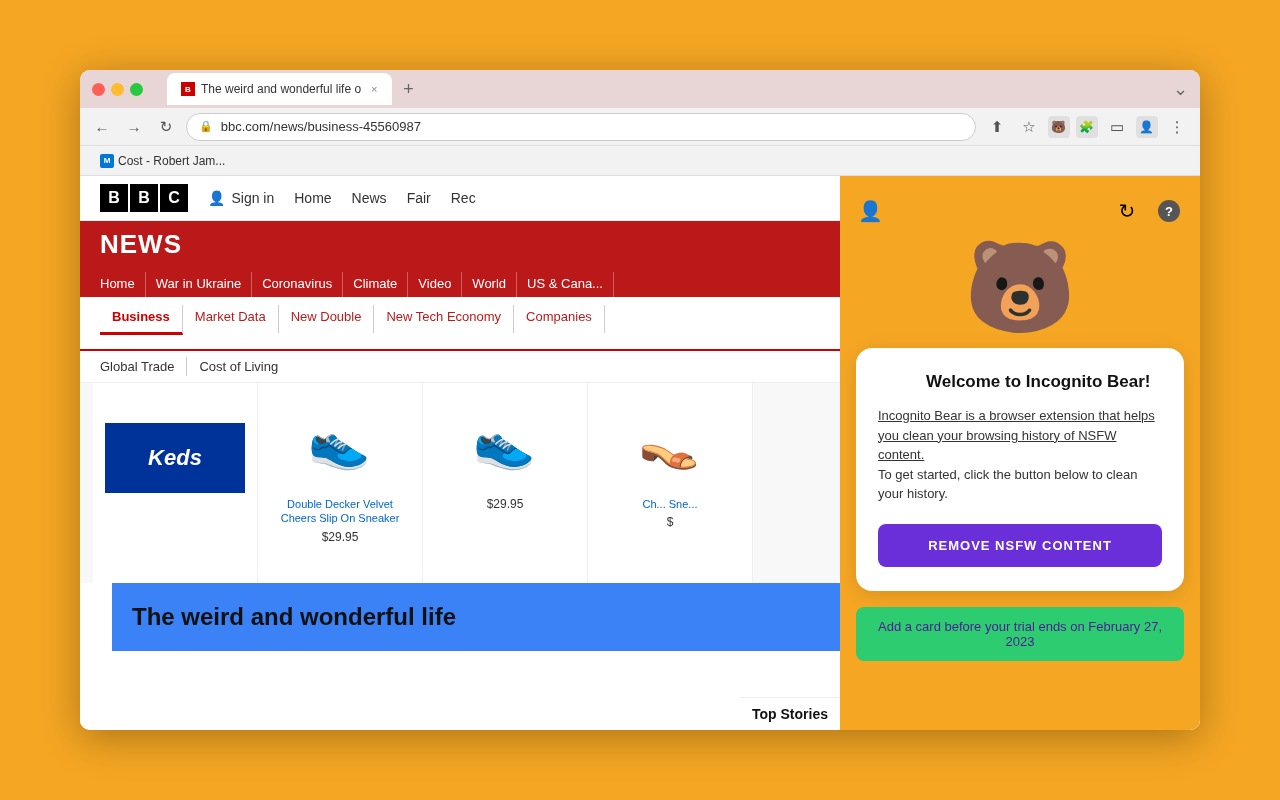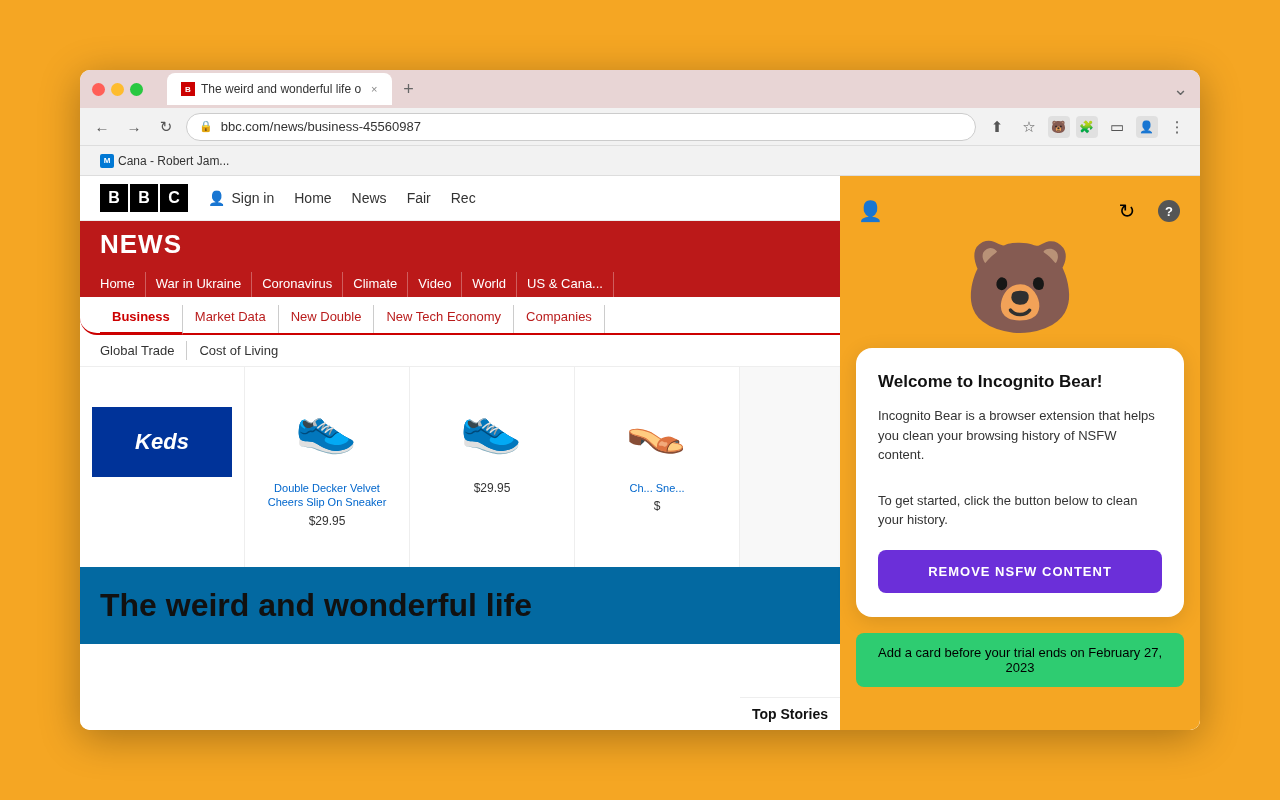--- a/index.html
+++ b/index.html
@@ -271,25 +271,24 @@
       font-size: 13px;
       padding: 4px 10px 6px;
       cursor: pointer;
       border-right: 1px solid rgba(255,255,255,0.3);
     }
     .subnav-item:first-child { padding-left: 0; }
 
     
     .business-nav {
       background: #fff;
-      padding: 8px 20px 0;
+      padding: 8px 20px 16px;
       display: flex;
       gap: 0;
       border-bottom: 2px solid #CC0000;
-      border-radius: 17px;
     }
     .biz-nav-item {
       font-size: 13px;
       color: #b91c1c;
       padding: 4px 12px 8px;
       cursor: pointer;
       border-right: 1px solid #ccc;
     }
     .biz-nav-item.active {
       color: #CC0000;
@@ -318,20 +317,21 @@
 
     
     .products-area {
       background: #f8f8f8;
       height: 200px;
       overflow: hidden;
       display: flex;
       align-items: center;
       gap: 0;
       position: relative;
+      padding-left: 13px;
     }
     .product-card {
       flex-shrink: 0;
       width: 165px;
       height: 200px;
       background: #fff;
       border-right: 1px solid #eee;
       display: flex;
       flex-direction: column;
       align-items: center;
@@ -367,27 +367,28 @@
       margin-top: 4px;
     }
     .product-price {
       font-size: 12px;
       color: #333;
       margin-top: 4px;
     }
 
     
     .page-headline {
-      background: #0369a1;
+      background: #3b82f6;
       padding: 20px;
-      font-size: 32px;
+      font-size: 24px;
       font-weight: bold;
       color: #111;
       position: relative;
       z-index: 1;
+      margin-left: 32px;
     }
 
     
     .extension-overlay {
       position: absolute;
       top: 0;
       right: 0;
       width: 360px;
       height: 100%;
       background: #F5A623;
@@ -433,20 +434,21 @@
       border-radius: 16px;
       padding: 24px 22px;
       width: 100%;
       box-shadow: 0 4px 20px rgba(0,0,0,0.12);
     }
     .ext-card-title {
       font-size: 17px;
       font-weight: bold;
       color: #111;
       margin-bottom: 14px;
+      margin-left: 48px;
     }
     .ext-card-desc {
       font-size: 13px;
       color: #333;
       line-height: 1.5;
       margin-bottom: 20px;
     }
     .remove-btn {
       background: #6B2FD9;
       color: #fff;
@@ -462,21 +464,21 @@
     }
 
     
     .trial-banner {
       background: #2ECC71;
       border-radius: 8px;
       padding: 12px 18px;
       width: 100%;
       margin-top: 16px;
       font-size: 13px;
-      color: #000000;
+      color: #4c1d95;
       text-align: center;
       font-weight: 500;
     }
 
     
     .top-stories-partial {
       position: absolute;
       bottom: 0;
       right: 360px;
       width: 100px;
@@ -527,21 +529,21 @@
       <div class="ext-icon">🧩</div>
       <div class="nav-icon">▭</div>
       <div class="ext-icon">👤</div>
       <div class="nav-icon">⋮</div>
     </div>
   </div>
 
   <div class="bookmarks-bar">
     <div class="bookmark-item">
       <div class="bookmark-favicon">M</div>
-      <span>Cana - Robert Jam...</span>
+      <span>Cost - Robert Jam...</span>
     </div>
   </div>
 
   <div class="page-content">
     <div class="bbc-page">
 
       <div class="bbc-header">
         <div class="bbc-logo">
           <div class="bbc-block">B</div>
           <div class="bbc-block">B</div>
@@ -624,21 +626,21 @@
             <div class="ext-header-icon">
               <div style="width:22px;height:22px;border-radius:50%;background:#555;color:#fff;display:flex;align-items:center;justify-content:center;font-size:13px;font-weight:bold;">?</div>
             </div>
           </div>
         </div>
 
         <div class="bear-emoji">🐻</div>
 
         <div class="ext-card">
           <div class="ext-card-title">Welcome to Incognito Bear!</div>
-          <div class="ext-card-desc" style="margin-bottom:26px;">Incognito Bear is a browser extension that helps you clean your browsing history of NSFW content.</div>
+          <div class="ext-card-desc" style="margin-bottom:0;text-decoration:underline;">Incognito Bear is a browser extension that helps you clean your browsing history of NSFW content.</div>
           <div class="ext-card-desc">To get started, click the button below to clean your history.</div>
           <button class="remove-btn">REMOVE NSFW CONTENT</button>
         </div>
 
         <div class="trial-banner">Add a card before your trial ends on February 27, 2023</div>
       </div>
 
     </div>
   </div>
 </div>

